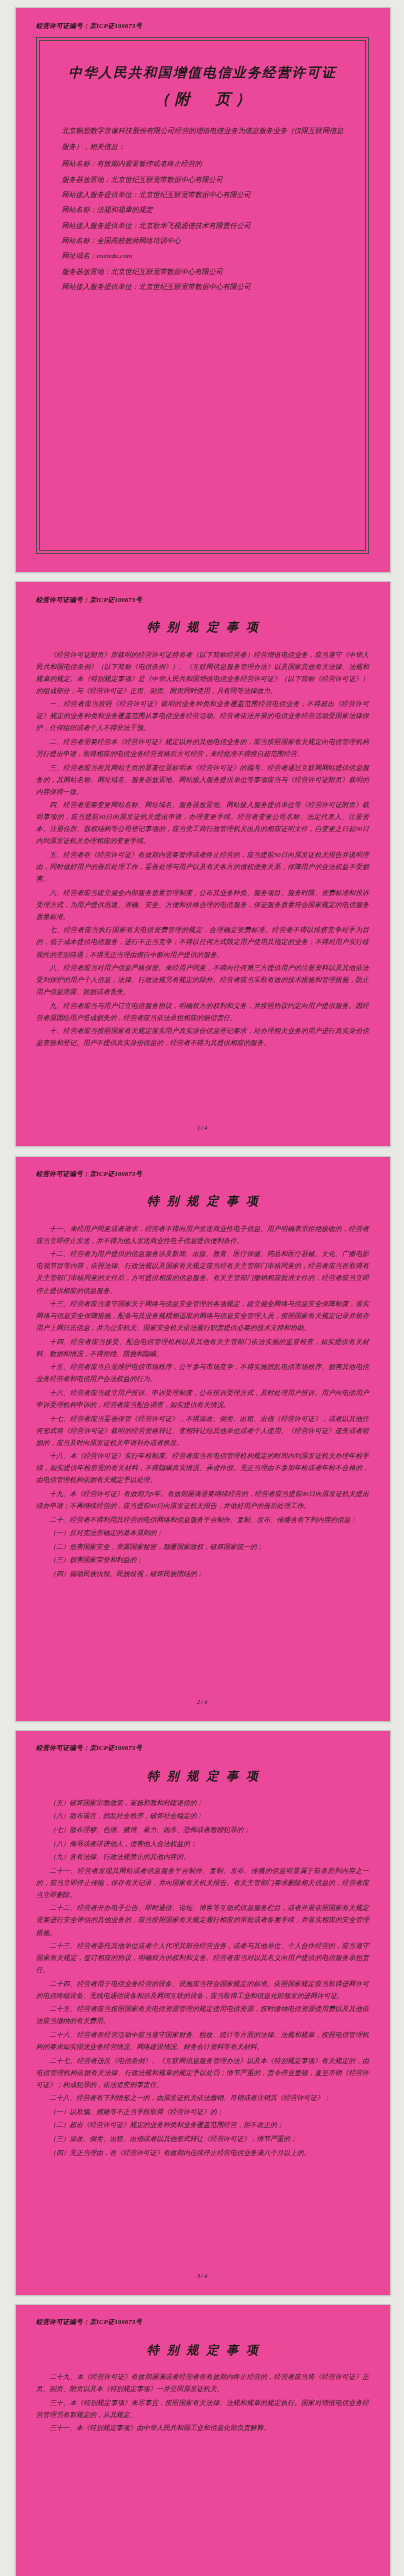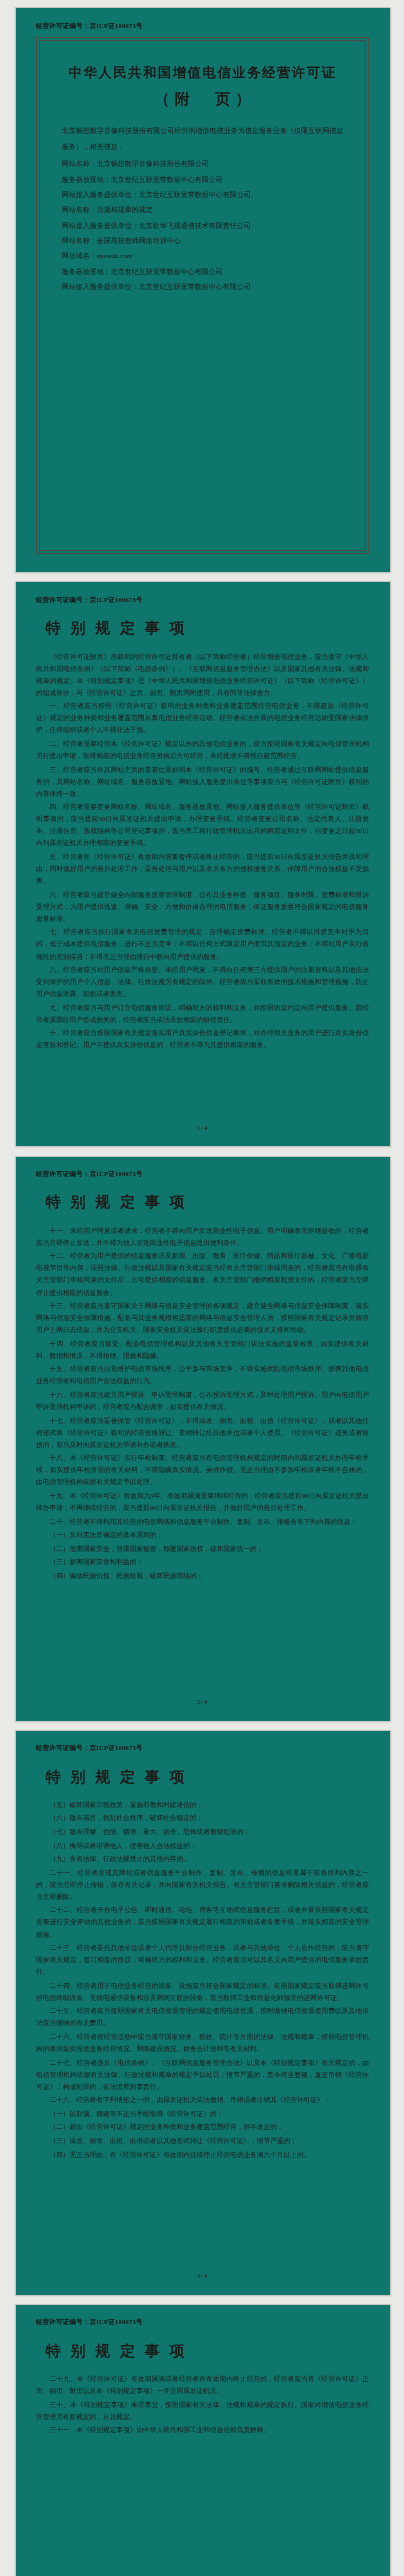--- a/index.html
+++ b/index.html
@@ -9,26 +9,27 @@
     min-height:2873px;
     background:#e9e9e6;
     padding:7.2px 14.4px 2.1px;
     font-family:"Liberation Serif","DejaVu Serif",serif;
     color:#1b1b18;
   }
   .page {
     width:376px;
     height:566px;
     margin:0 auto 8.2px;
-    background:#0f766e;
+    background:#ec4899;
     border:0.5px solid #c6c6c0;
     box-shadow:0 0.5px 2.1px rgba(0,0,0,0.14);
     padding:13.4px 20.6px 15.5px;
     position:relative;
     overflow:hidden;
+    font-style:italic;
   }
   .lic-header {
     font-size:6.4px;
     font-weight:bold;
     letter-spacing:0.3px;
     color:#14140f;
   }
   
   .frame {
     margin-top:6.2px;
@@ -58,21 +59,22 @@
   }
   .cert-body {
     margin-top:15.5px;
     font-size:7px;
     line-height:2.2;
   }
   .cert-intro { text-align:justify; margin-bottom:2.1px; }
   .cert-line  { text-align:left; }
   
   .prov-title {
-    font-size:15px;
+    text-align:center;
+    font-size:12px;
     font-weight:bold;
     letter-spacing:0.65em;
     text-indent:0.65em;
     margin:14.4px 0 12.4px;
   }
   .prov-body {
     font-size:6.7px;
     line-height:1.8;
     text-align:justify;
   }
@@ -95,21 +97,21 @@
     <span>经营许可证编号：</span><span>京ICP证100673号</span>
   </div>
   <div class="frame">
     <div class="frame-inner">
       <div class="cert-title">中华人民共和国增值电信业务经营许可证</div>
       <div class="cert-subtitle">（附　页）</div>
       <div class="cert-body">
         <p class="cert-intro">北京畅想数字音像科技股份有限公司经营的增值电信业务为信息服务业务（仅限互联网信息服务），相关信息：</p>
         <div>
 
-            <p class="cert-line"><span>网站名称：</span><span>北京畅想数字音像科技股份有限公司</span></p>
+            <p class="cert-line"><span>网站名称：</span><span>有效期内需要暂停或者终止经营的</span></p>
 
 
             <p class="cert-line"><span>服务器放置地：</span><span>北京世纪互联宽带数据中心有限公司</span></p>
 
             <p class="cert-line"><span>网站接入服务提供单位：</span><span>北京世纪互联宽带数据中心有限公司</span></p>
 
             <p class="cert-line"><span>网站名称：</span><span>法规和规章的规定</span></p>
 
 
 

